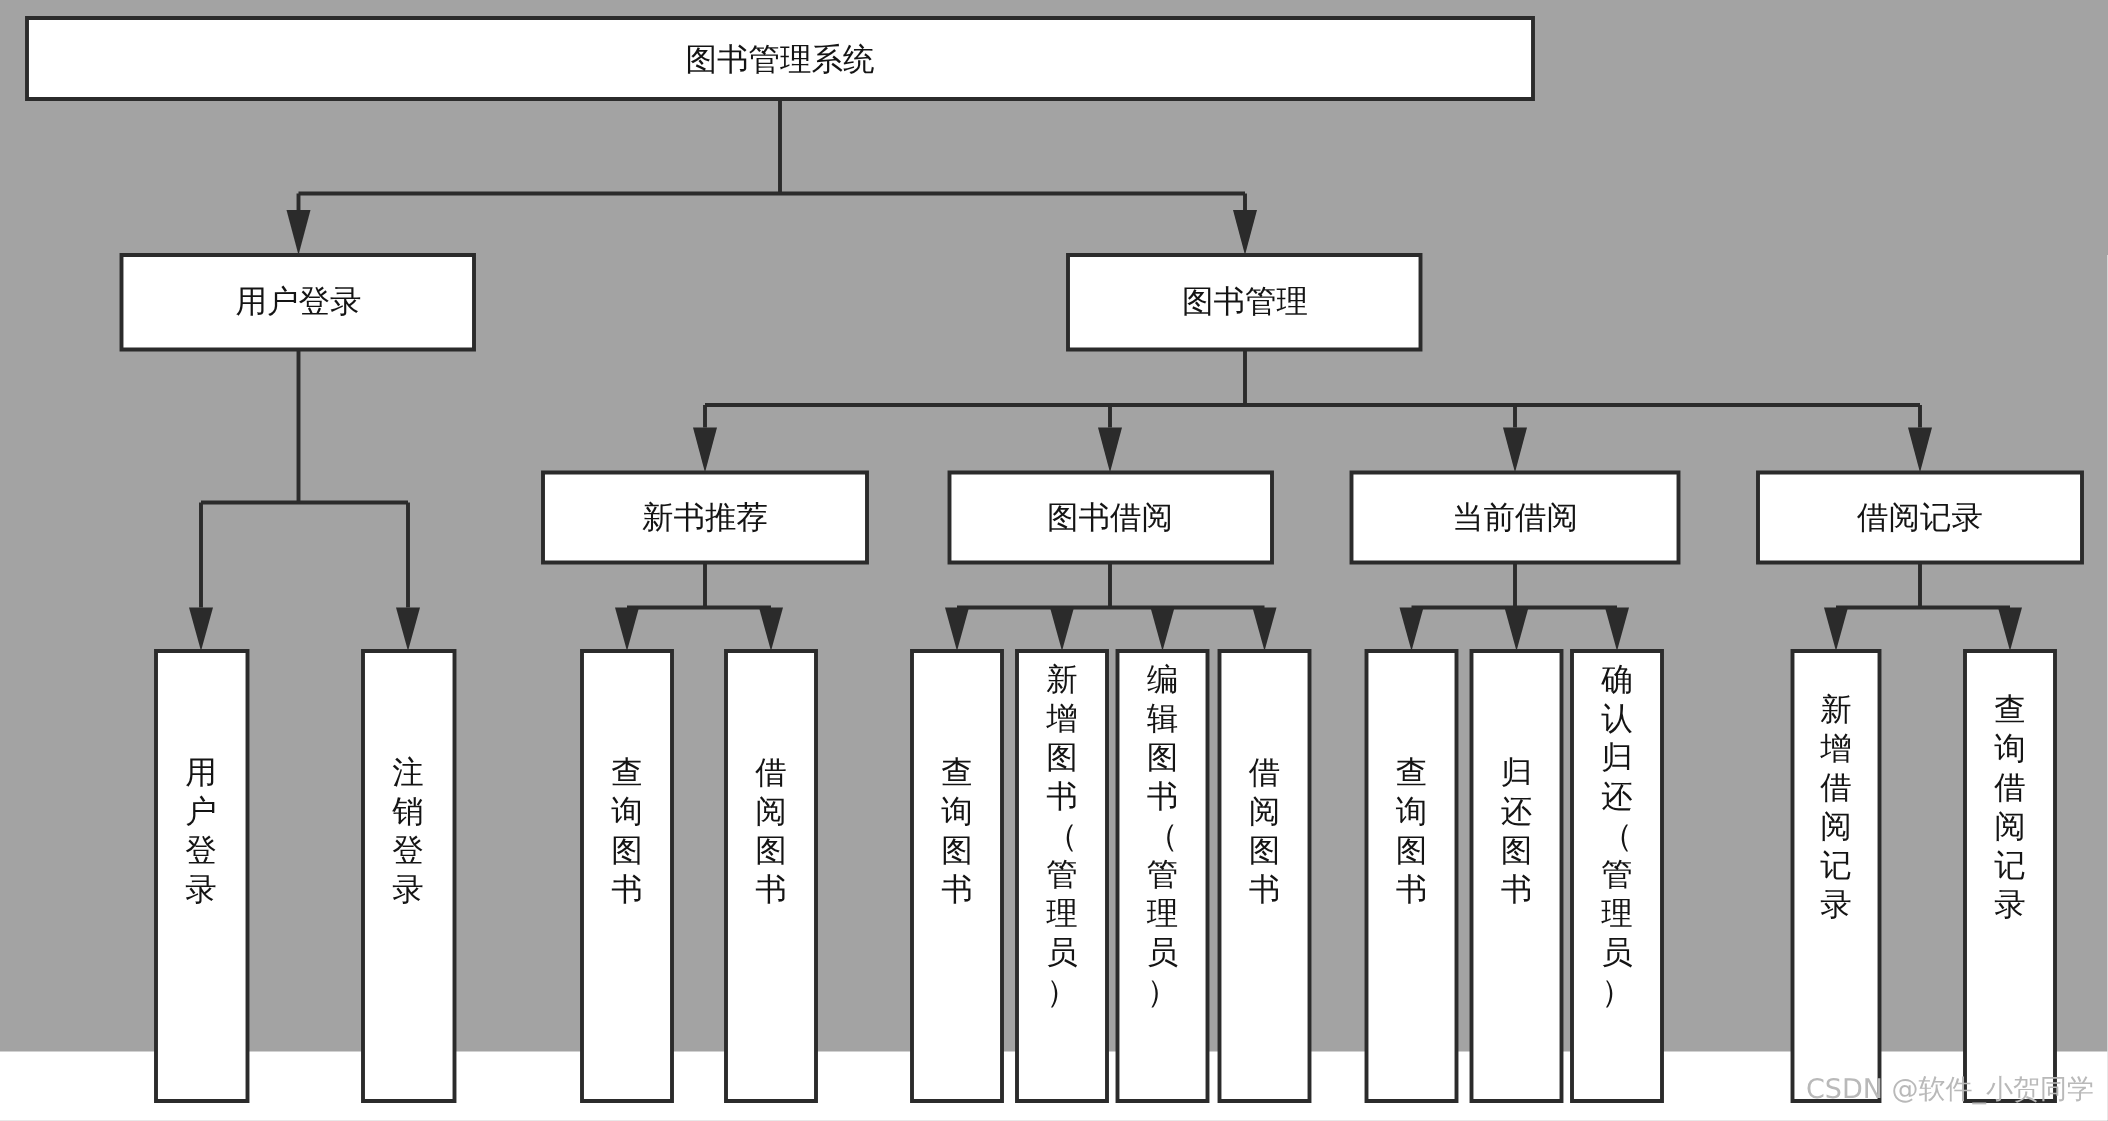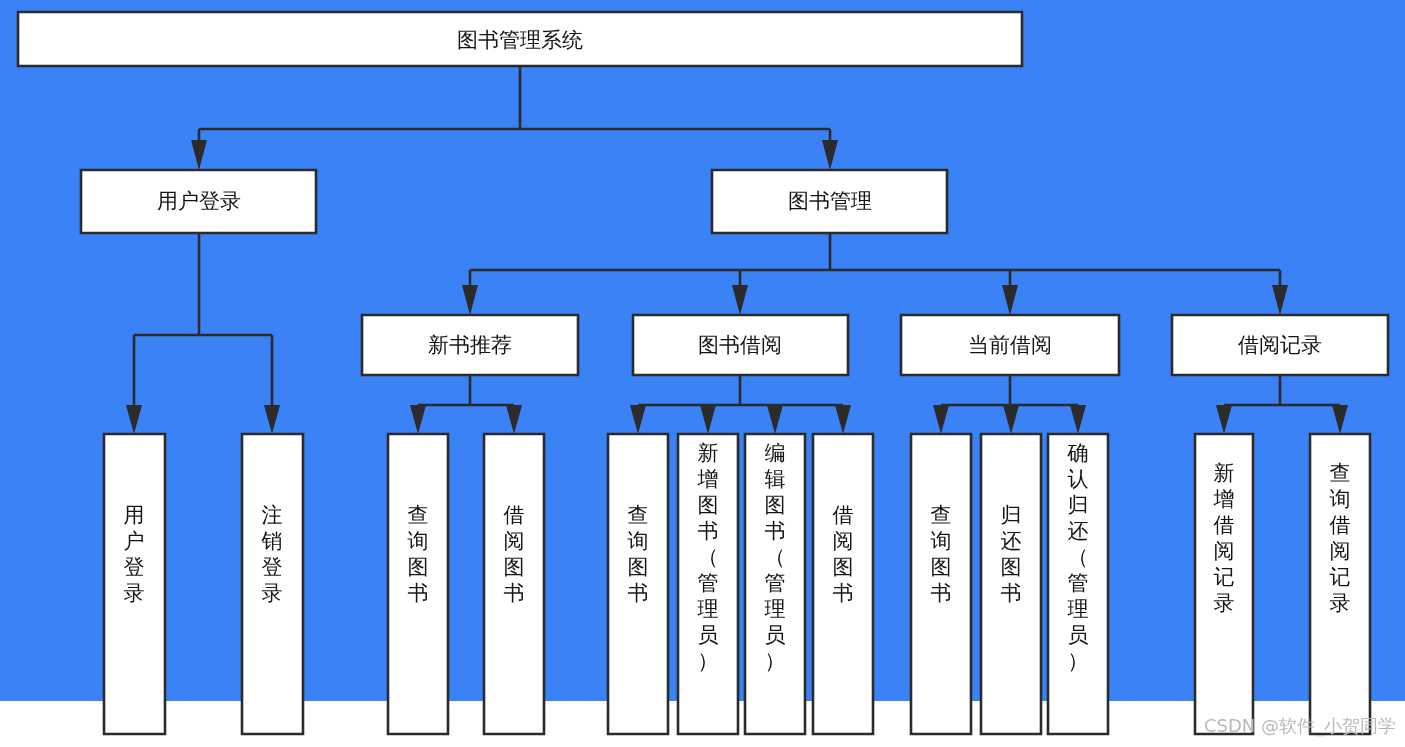--- a/index.html
+++ b/index.html
@@ -11,21 +11,21 @@
   body {
     width: 1405px;
     height: 747px;
     overflow: hidden;
     font-family: "DejaVu Sans", "Liberation Sans", sans-serif;
   }
   #diagram-root {
     position: relative;
     width: 1405px;
     height: 701px;
-    background: #3b82f6;
+    background: #a3a3a3;
   }
   svg.diagram-canvas {
     display: block;
     width: 1405px;
     height: 747px;
   }
   .node-box {
     fill: #ffffff;
     stroke: #2b2b2b;
     stroke-width: 2.6;

